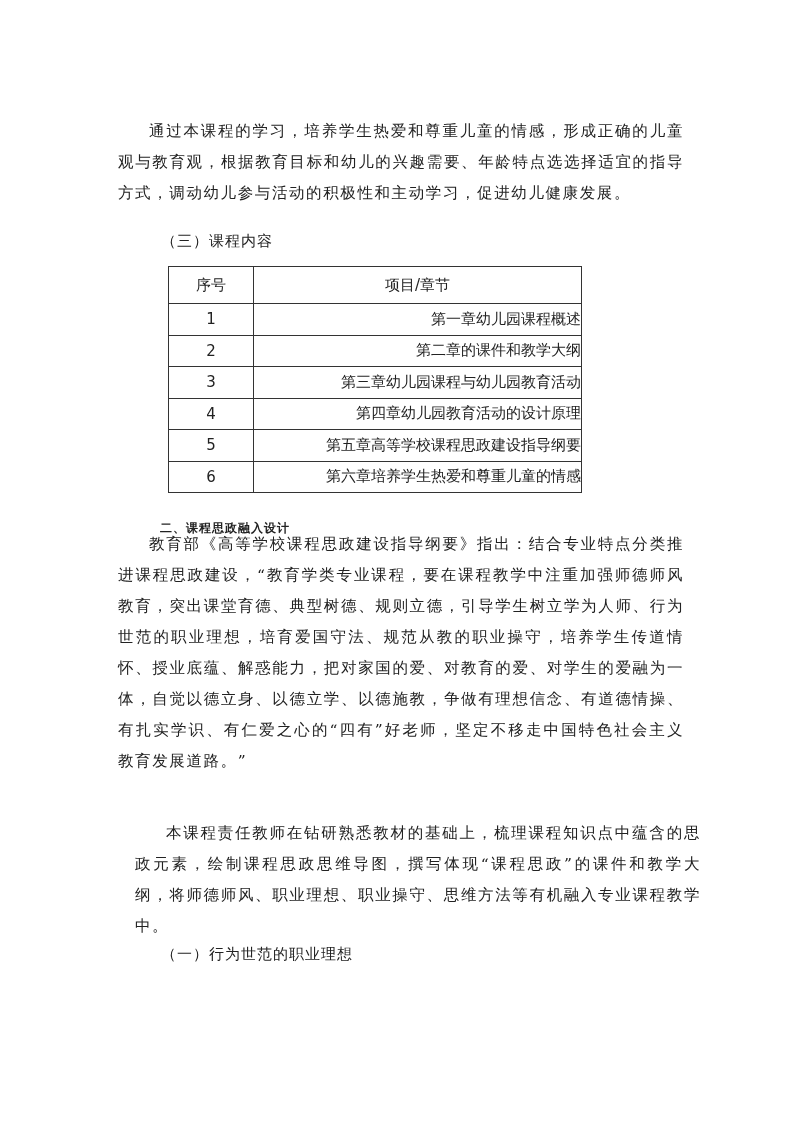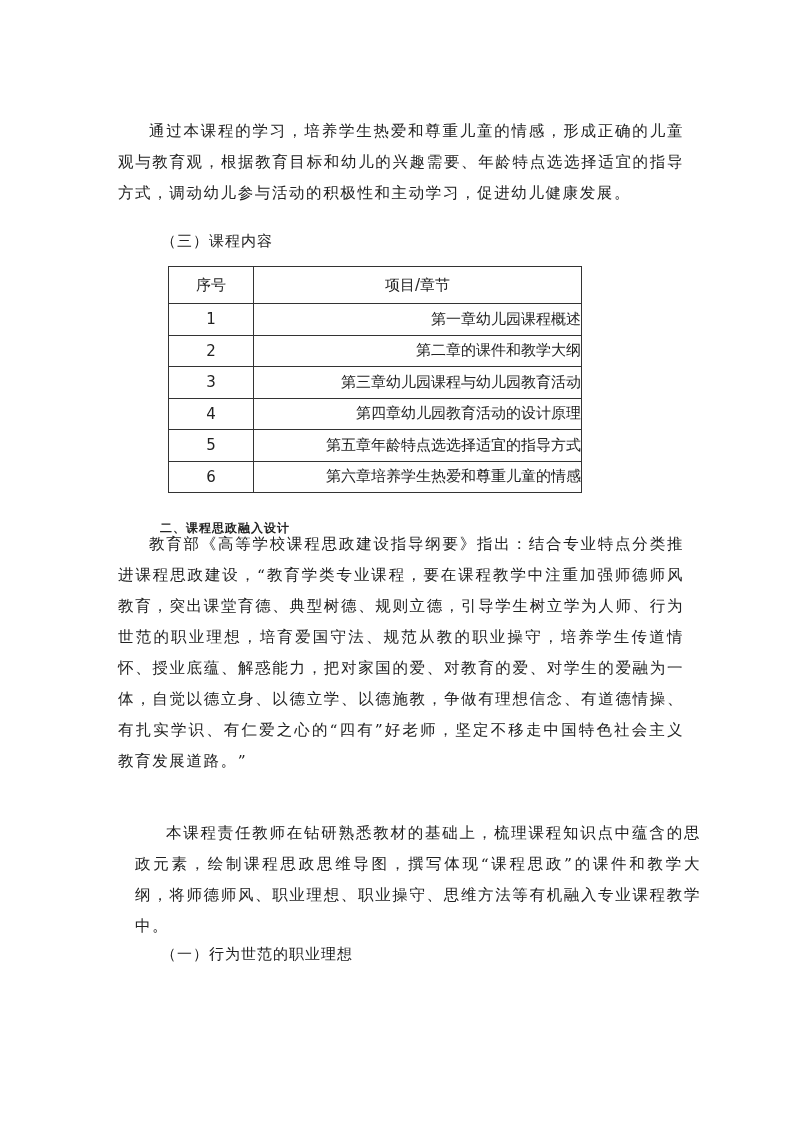--- a/index.html
+++ b/index.html
@@ -43,21 +43,21 @@
   <tr>
     <td class="no">3</td>
     <td class="item"><span class="chap">第三章</span><span>幼儿园课程与幼儿园教育活动</span></td>
   </tr>
   <tr>
     <td class="no">4</td>
     <td class="item"><span class="chap">第四章</span><span>幼儿园教育活动的设计原理</span></td>
   </tr>
   <tr>
     <td class="no">5</td>
-    <td class="item"><span class="chap">第五章</span><span>年龄特点选选择适宜的指导方式</span></td>
+    <td class="item"><span class="chap">第五章</span><span>高等学校课程思政建设指导纲要</span></td>
   </tr>
   <tr>
     <td class="no">6</td>
     <td class="item"><span class="chap">第六章</span><span>培养学生热爱和尊重儿童的情感</span></td>
   </tr>
 </tbody>
   </table>
 
 <p class="h2" style="top:520px;">二、课程思政融入设计</p>
 

